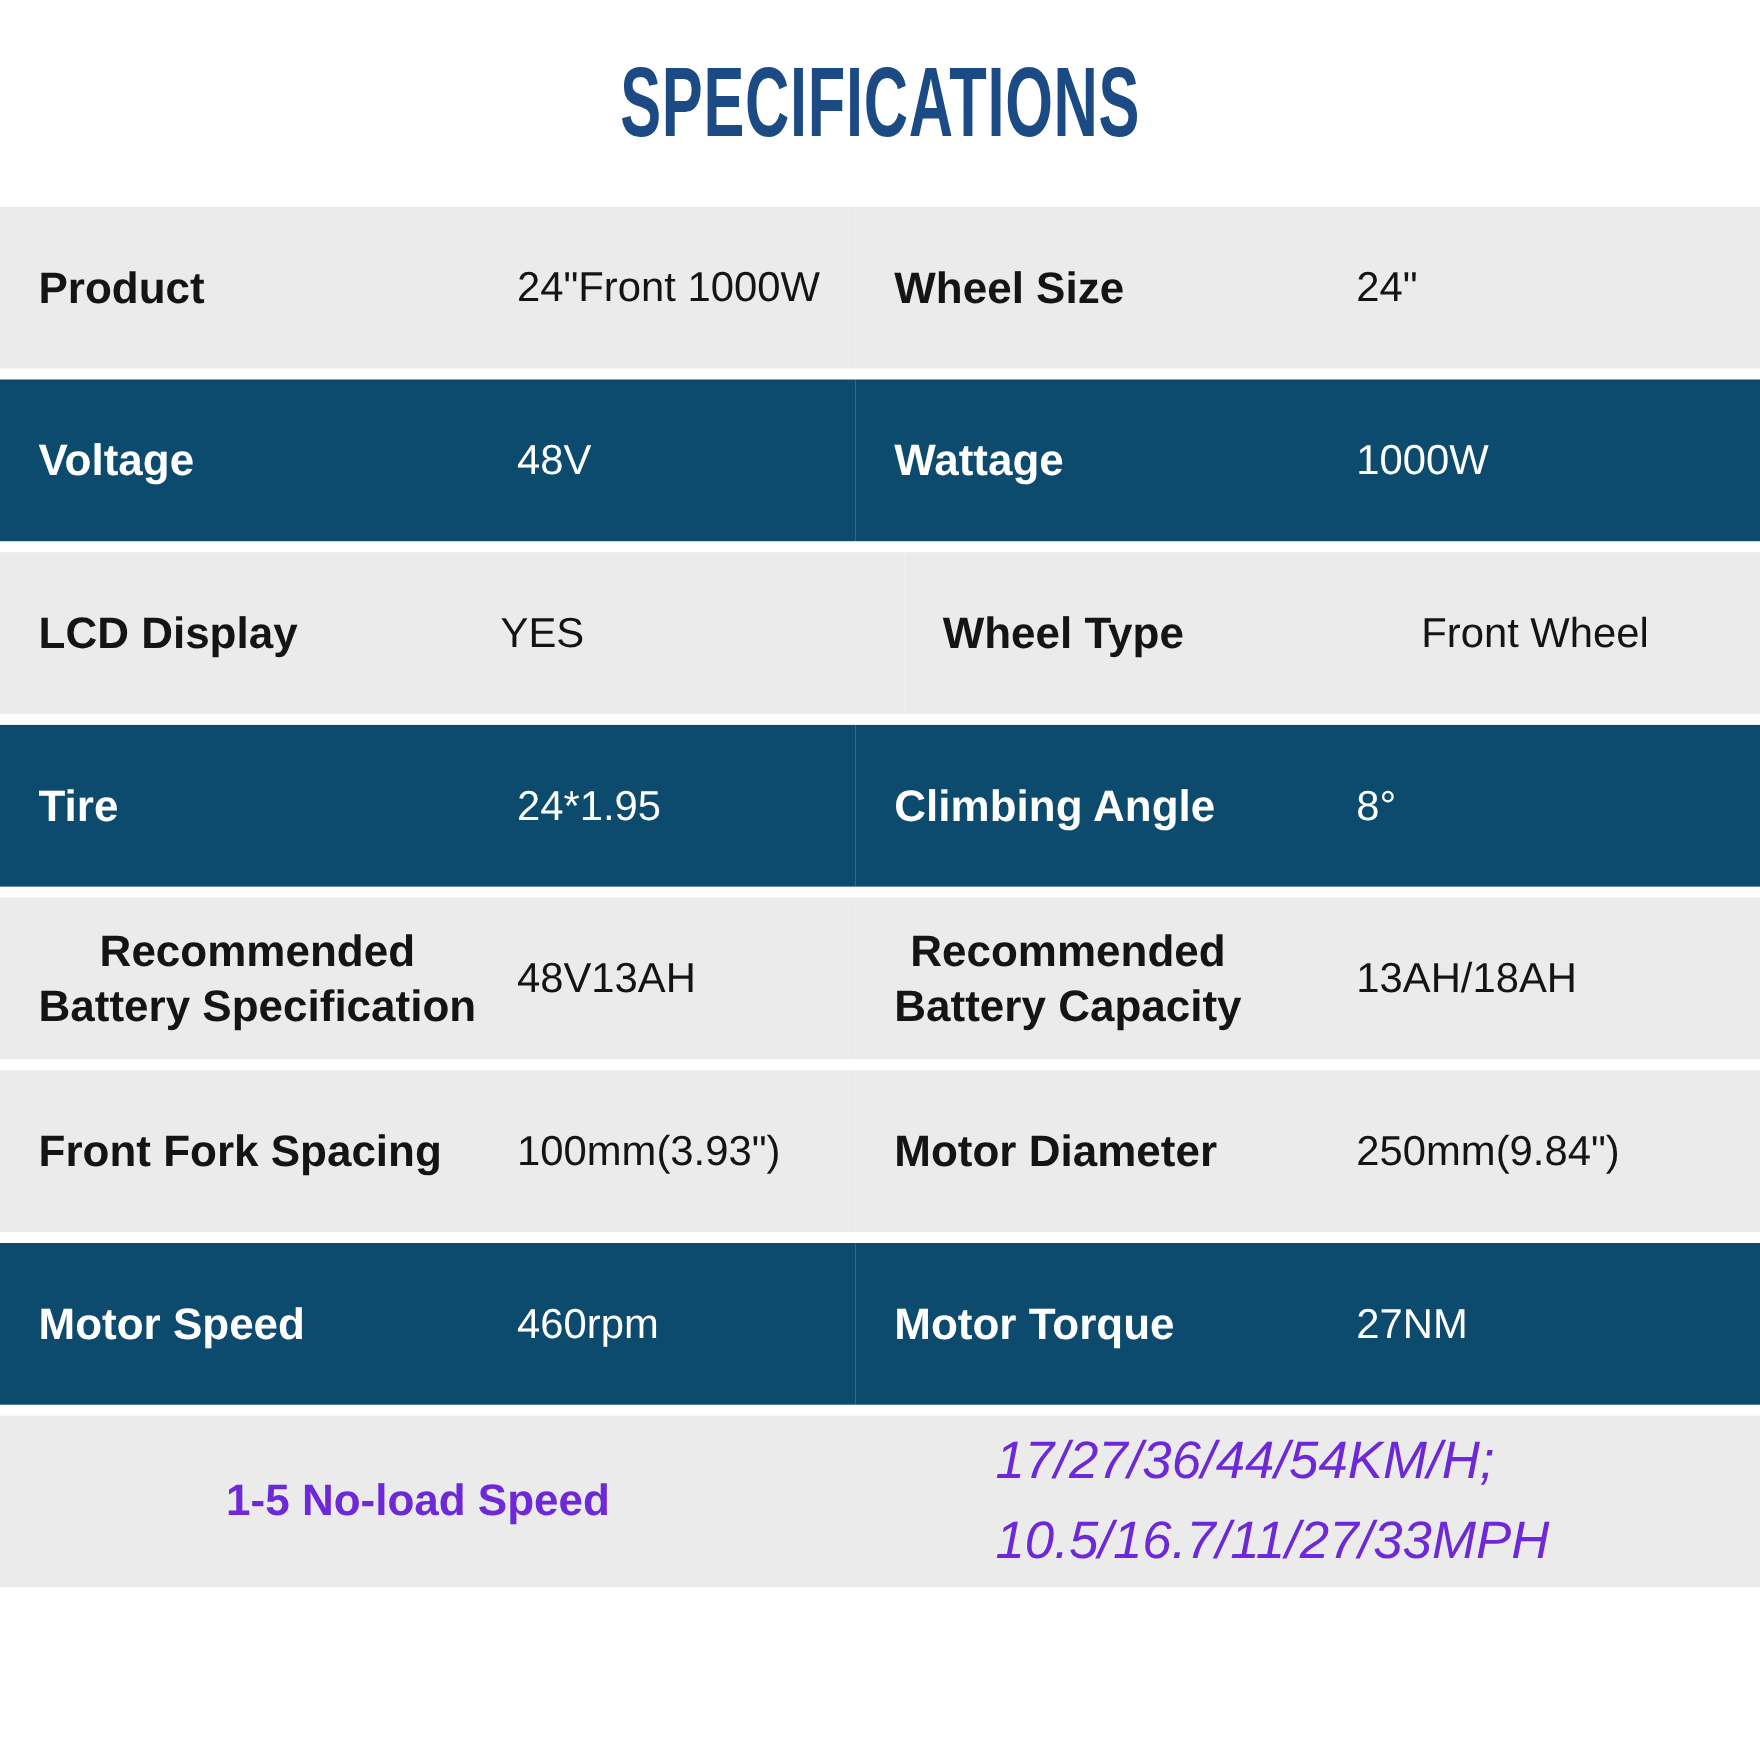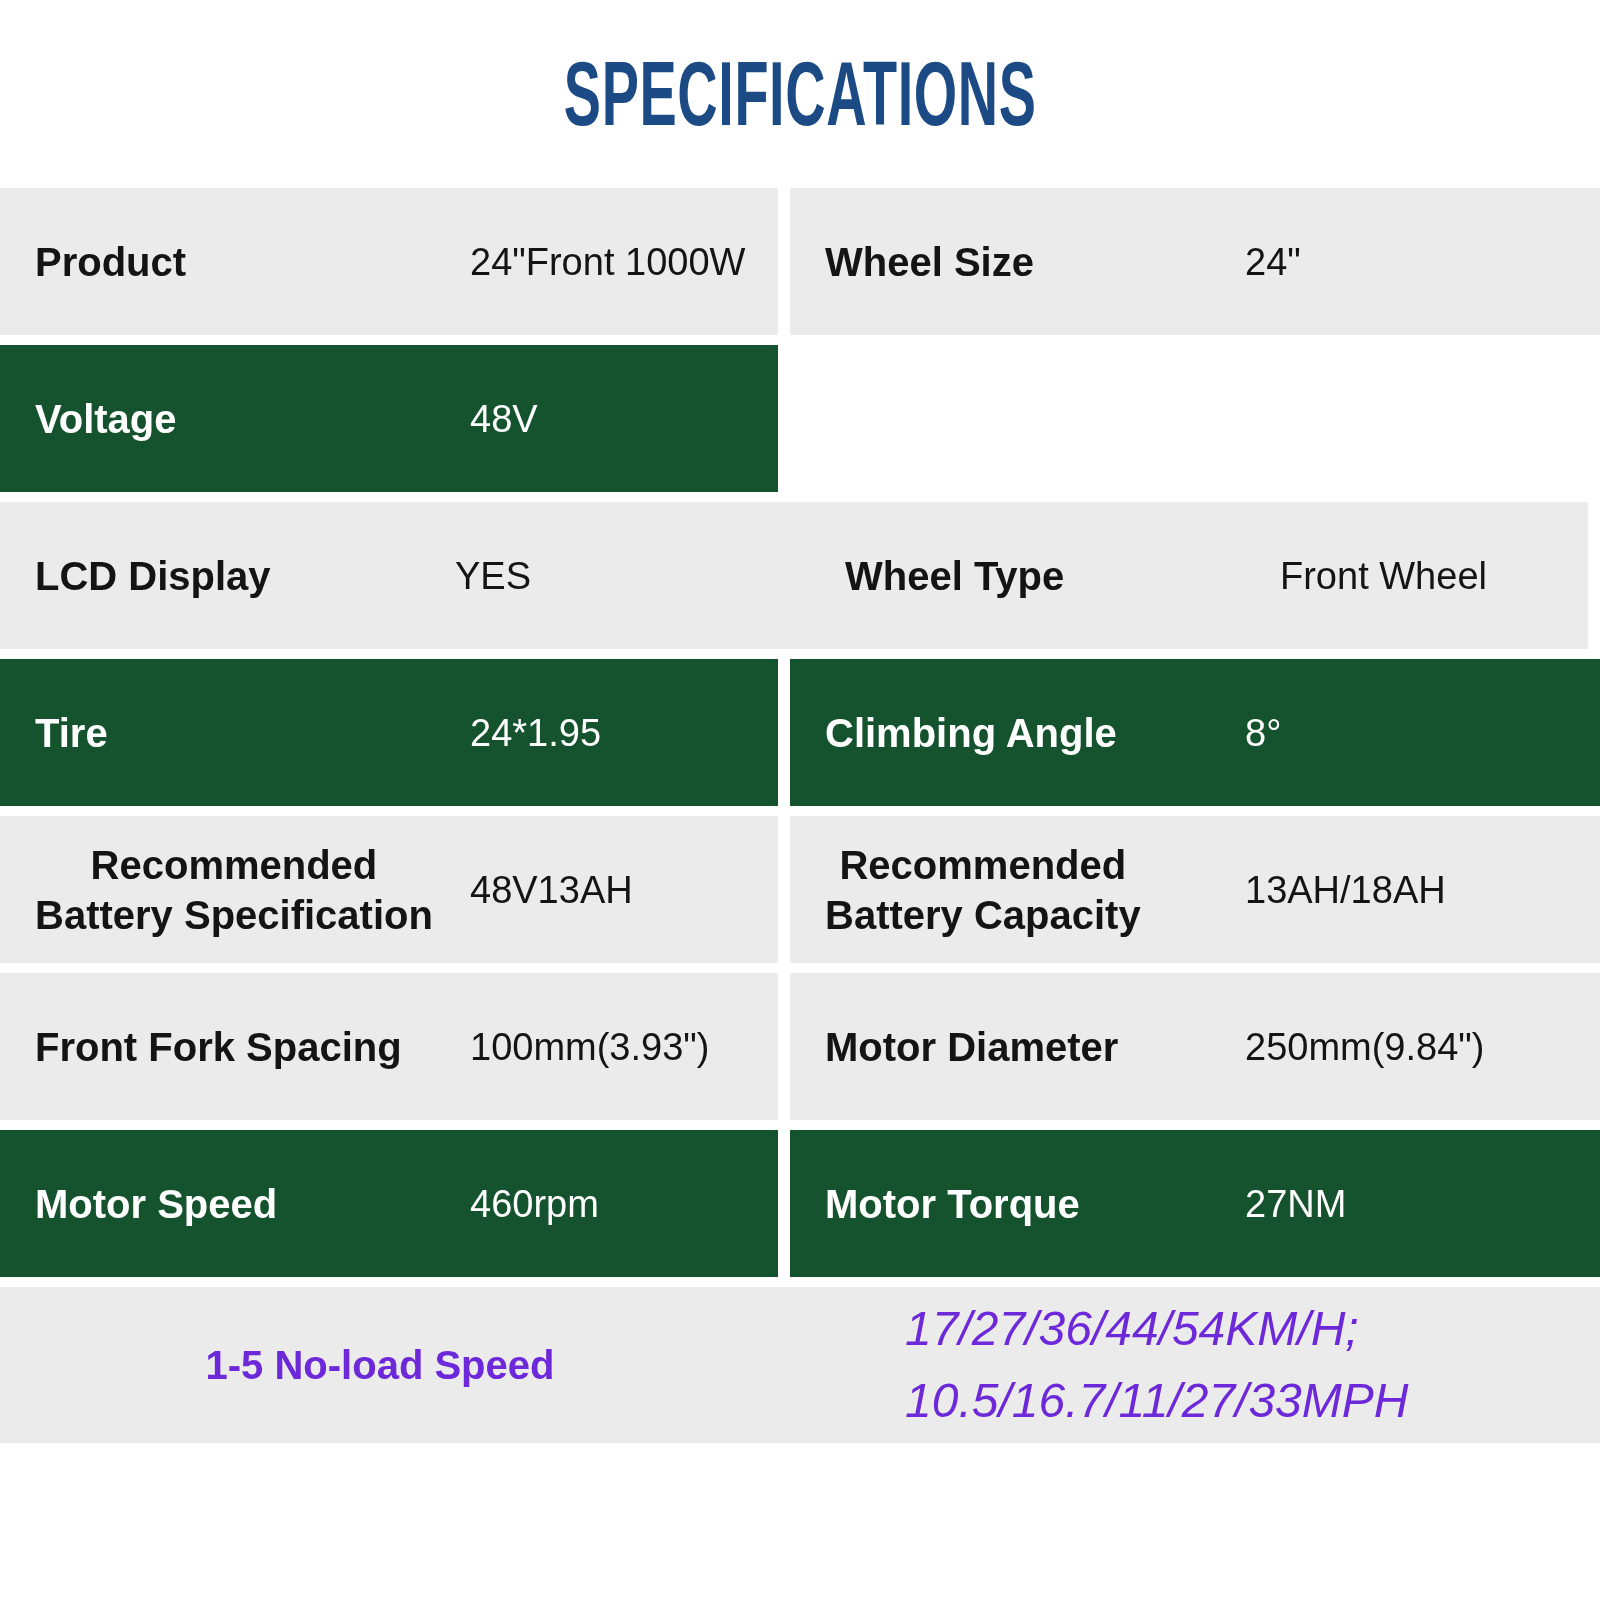--- a/index.html
+++ b/index.html
@@ -30,24 +30,24 @@
     white-space: nowrap;
     letter-spacing: 1px;
   }
   .spec-table { width: 1600px; }
   .row {
     display: flex;
     height: 147px;
     margin-bottom: 10px;
   }
   .cell { position: relative; }
-  .cell.left  { width: 778px; margin-right: 12px; }
+  .cell.left  { width: 778px; }
   .cell.right { flex: 1; }
   .row.gray .cell { background: #ebebeb; color: #141414; }
-  .row.blue .cell { background: #14532d; color: #ffffff; }
+  .row.blue .cell { background: #0c4a6e; color: #ffffff; }
   .label {
     position: absolute;
     left: 35px;
     top: 50%;
     transform: translateY(-50%);
     font-weight: bold;
     font-size: 40px;
     line-height: 50px;
     white-space: pre-line;
   }
@@ -108,20 +108,24 @@
         <div class="label">Wheel Size</div>
         <div class="value">24"</div>
       </div>
     </div>
 
     <div class="row blue">
       <div class="cell left">
         <div class="label">Voltage</div>
         <div class="value">48V</div>
       </div>
+      <div class="cell right">
+        <div class="label">Wattage</div>
+        <div class="value">1000W</div>
+      </div>
     </div>
 
     <div class="row gray">
       <div class="cell right">
         <div class="label">LCD Display</div>
         <div class="value">YES</div>
       </div>
       <div class="cell left">
         <div class="label">Wheel Type</div>
         <div class="value">Front Wheel</div>

